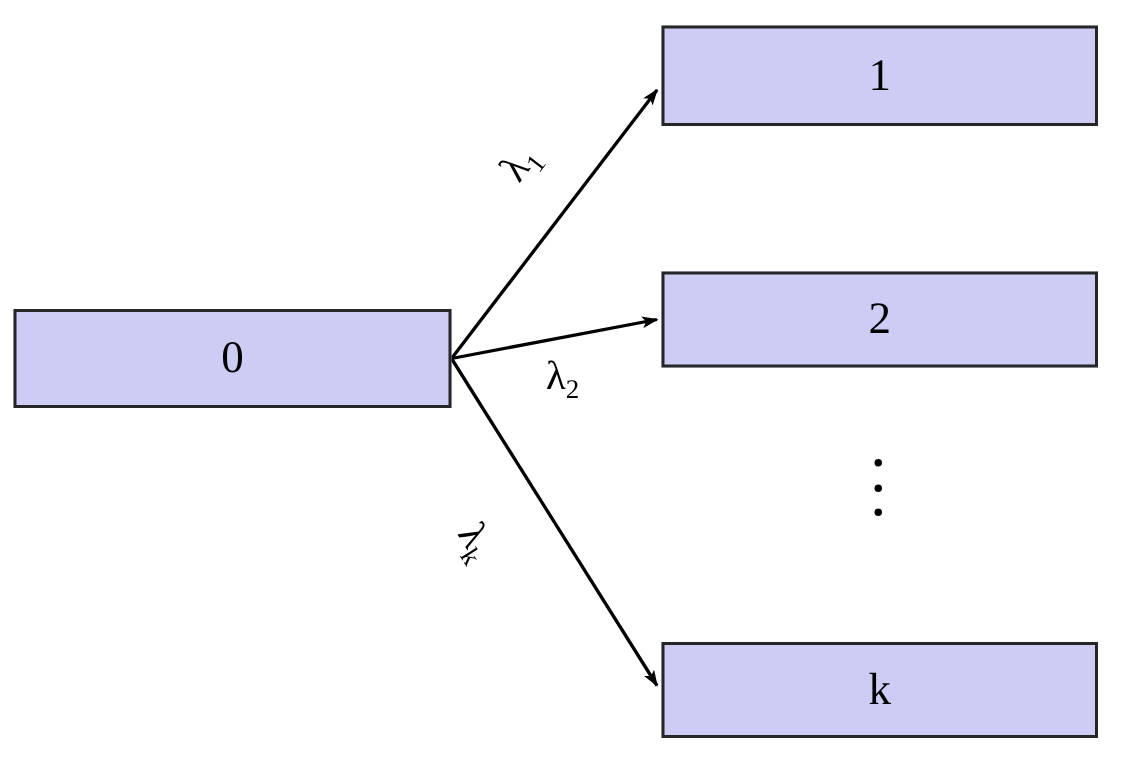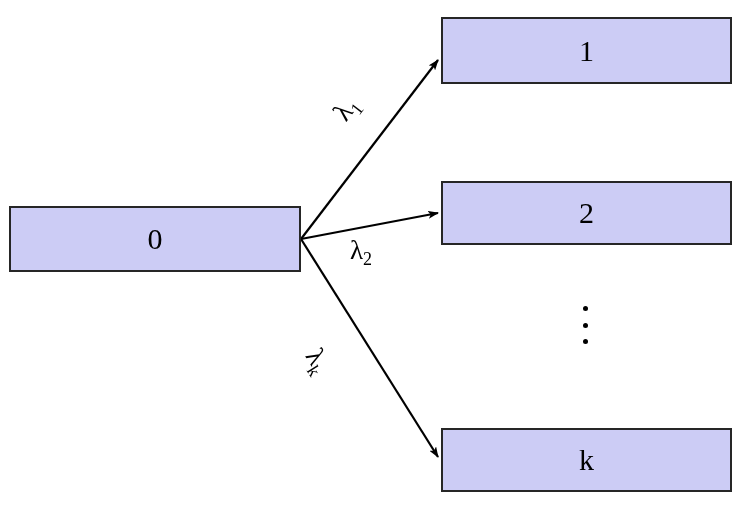--- a/index.html
+++ b/index.html
@@ -106,21 +106,21 @@
   <div id="vdots" style="left:582px; top:306px; width:6px; height:38px;">
     <span></span>
     <span></span>
     <span></span>
   </div>
 
   <div class="edge-label" style="left:327px; top:108px; transform: rotate(-52.6deg); transform-origin: left top;">
     <span>λ</span><span class="sub">1</span>
   </div>
 
-  <div class="edge-label" style="left:350px; top:235px;">
+  <div class="edge-label" style="left:364px; top:235px;">
     <span>λ</span><span class="sub">2</span>
   </div>
 
   <div class="edge-label" style="left:325px; top:343px; transform: rotate(57.8deg); transform-origin: left top;">
     <span>λ</span><span class="sub">k</span>
   </div>
 
 </div>
 
 </body></html>

